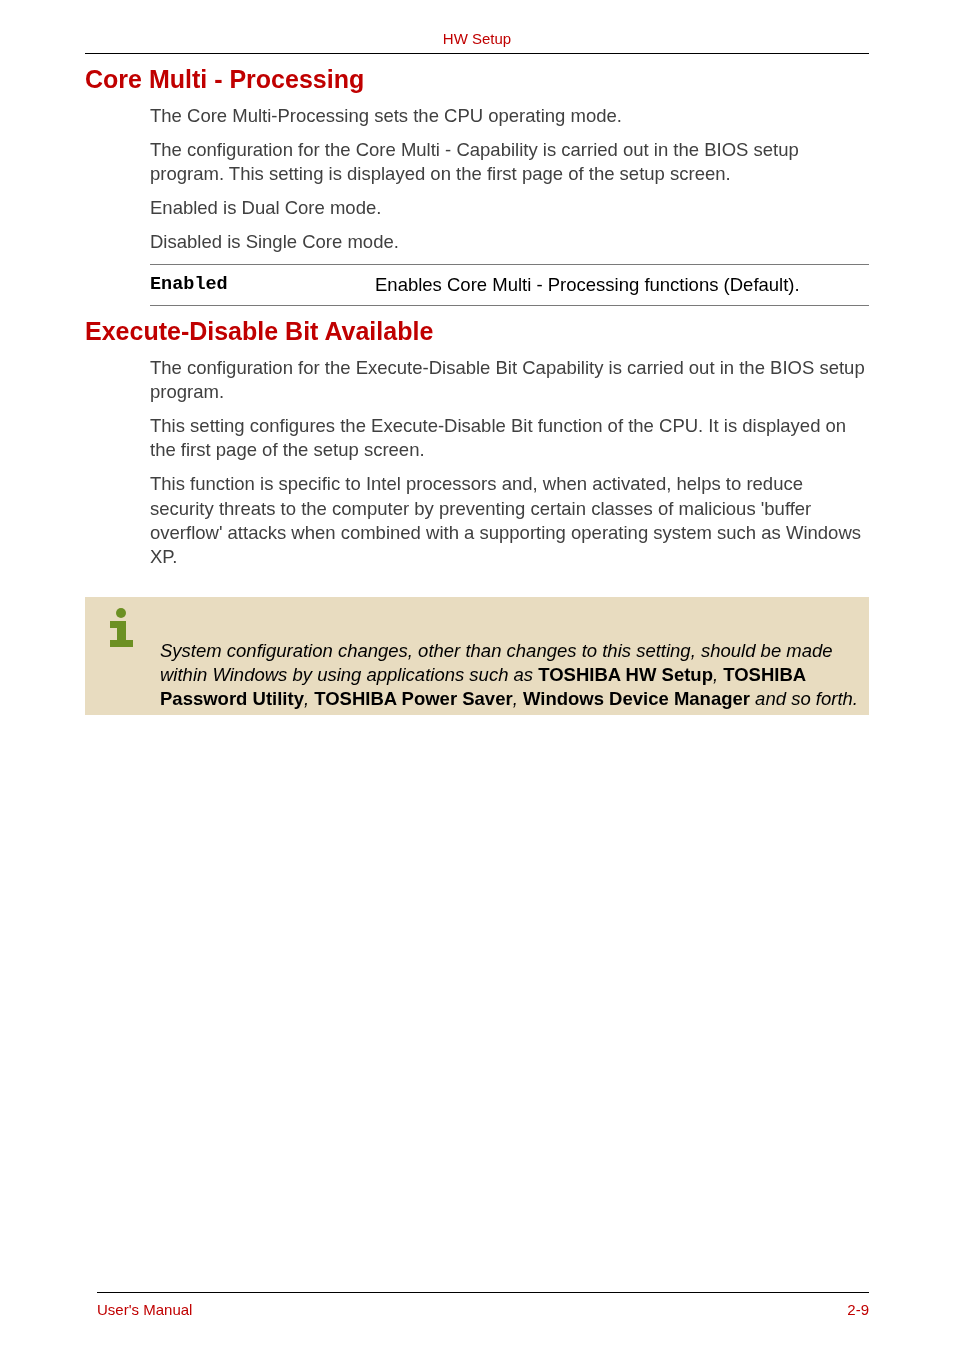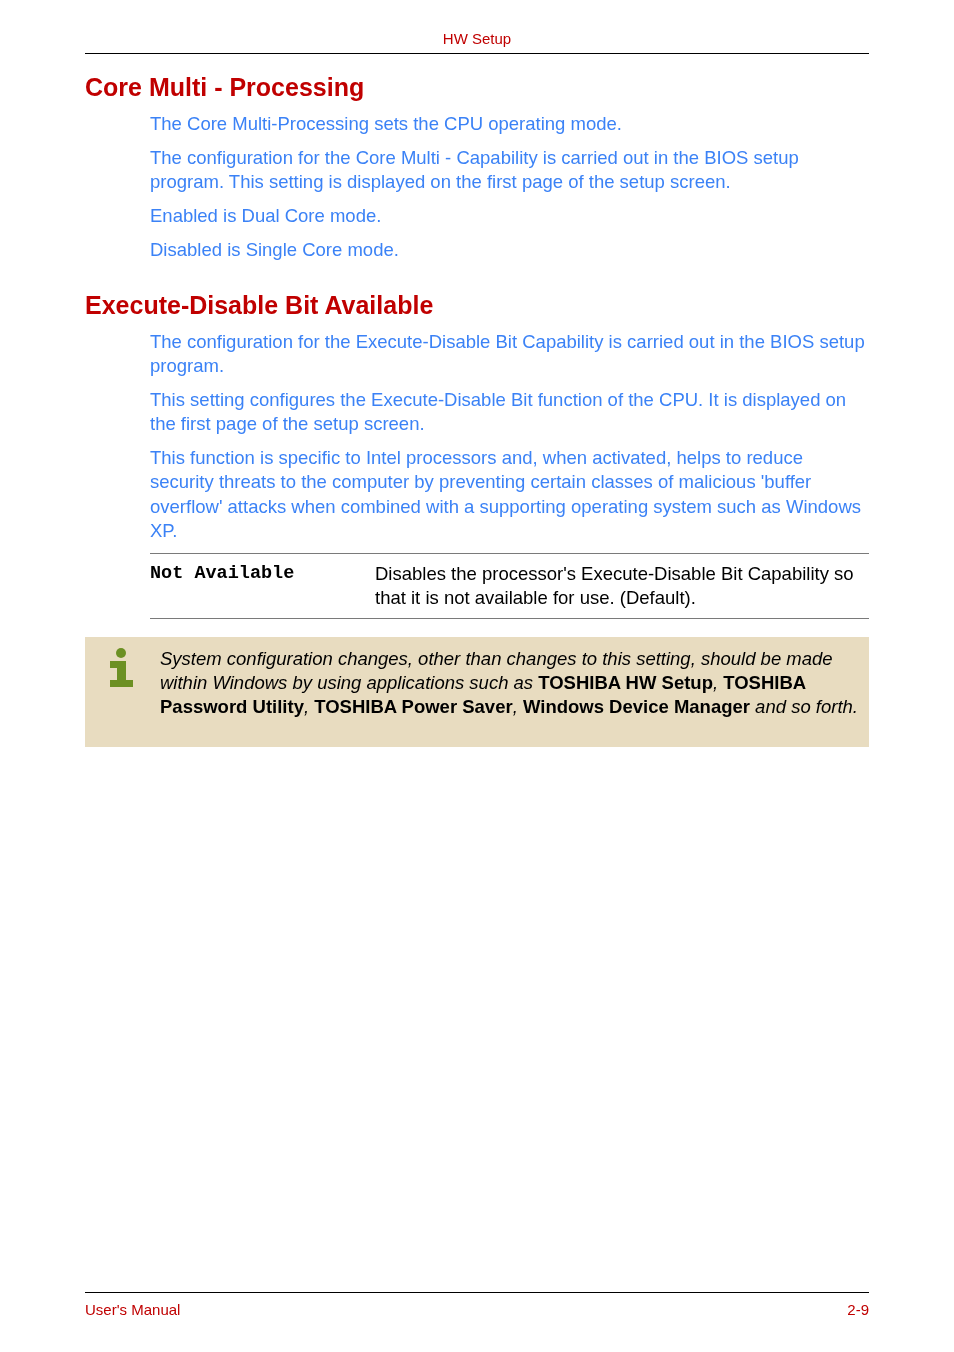--- a/index.html
+++ b/index.html
@@ -21,31 +21,31 @@
     color: #c00000;
     font-size: 15px;
     padding-bottom: 6px;
     border-bottom: 1.5px solid #000;
   }
   .section-title {
     color: #c00000;
     font-family: Arial, Helvetica, sans-serif;
     font-weight: 900;
     font-size: 25px;
-    margin-top: 19px;
+    margin-top: 11px;
     margin-bottom: 10px;
     letter-spacing: 0px;
     font-stretch: condensed;
   }
   .body-text {
     font-size: 18.5px;
     line-height: 1.3;
     margin-left: 65px;
     margin-bottom: 10px;
-    color: #3b82f6;
+    color: #404040;
   }
   .options-table {
     margin-left: 65px;
     width: calc(100% - 65px);
     border-collapse: collapse;
     margin-top: 6px;
     margin-bottom: 10px;
   }
   .options-table td {
     padding: 8px 6px 8px 0;
@@ -71,30 +71,31 @@
   }
   .note-icon-wrap {
     width: 75px;
     flex-shrink: 0;
     padding: 10px 0 0 18px;
   }
   .note-text {
     font-size: 18.5px;
     line-height: 1.3;
     font-style: italic;
-    padding: 10px 10px 28px 0;
+    padding: 10px 10px 4px 0;
+    margin-top: 32px;
   }
   .note-text strong {
     font-style: normal;
     font-weight: bold;
   }
   .footer {
     position: absolute;
     bottom: 34px;
-    left: 85px;
+    left: 97px;
     right: 85px;
     border-top: 1.5px solid #000;
     padding-top: 8px;
     display: flex;
     justify-content: space-between;
     color: #c00000;
     font-size: 15px;
   }
   .info-icon {
     fill: #6c9023;
@@ -106,34 +107,34 @@
 <div class="header-right">HW Setup</div>
 
 <h2 class="section-title">Core Multi - Processing</h2>
 <p class="body-text">The Core Multi-Processing sets the CPU operating mode.</p>
 <p class="body-text">The configuration for the Core Multi - Capability is carried out in the BIOS setup program. This setting is displayed on the first page of the setup screen.</p>
 <p class="body-text">Enabled is Dual Core mode.</p>
 <p class="body-text">Disabled is Single Core mode.</p>
 
 <table class="options-table">
   <tbody>
+      <tr>
+    <td class="opt-name">Enabled</td>
+    <td>Enables Core Multi - Processing functions (Default).</td>
+  </tr>
 </tbody>
   </table>
 
 <h2 class="section-title">Execute-Disable Bit Available</h2>
 <p class="body-text">The configuration for the Execute-Disable Bit Capability is carried out in the BIOS setup program.</p>
 <p class="body-text">This setting configures the Execute-Disable Bit function of the CPU. It is displayed on the first page of the setup screen.</p>
 <p class="body-text">This function is specific to Intel processors and, when activated, helps to reduce security threats to the computer by preventing certain classes of malicious 'buffer overflow' attacks when combined with a supporting operating system such as Windows XP.</p>
 
 <table class="options-table">
   <tbody>
-  <tr>
-    <td class="opt-name">Not Available</td>
-    <td>Disables the processor's Execute-Disable Bit Capability so that it is not available for use. (Default).</td>
-  </tr>
 </tbody>
   </table>
 
 <div class="note-box">
   <div class="note-icon-wrap">
     <svg width="36" height="40" viewBox="0 0 36 40" class="info-icon">
       <circle cx="18" cy="6" r="5"></circle>
       <rect x="7" y="14" width="16" height="7"></rect>
       <rect x="14" y="14" width="9" height="22"></rect>
       <rect x="7" y="33" width="23" height="7"></rect>

